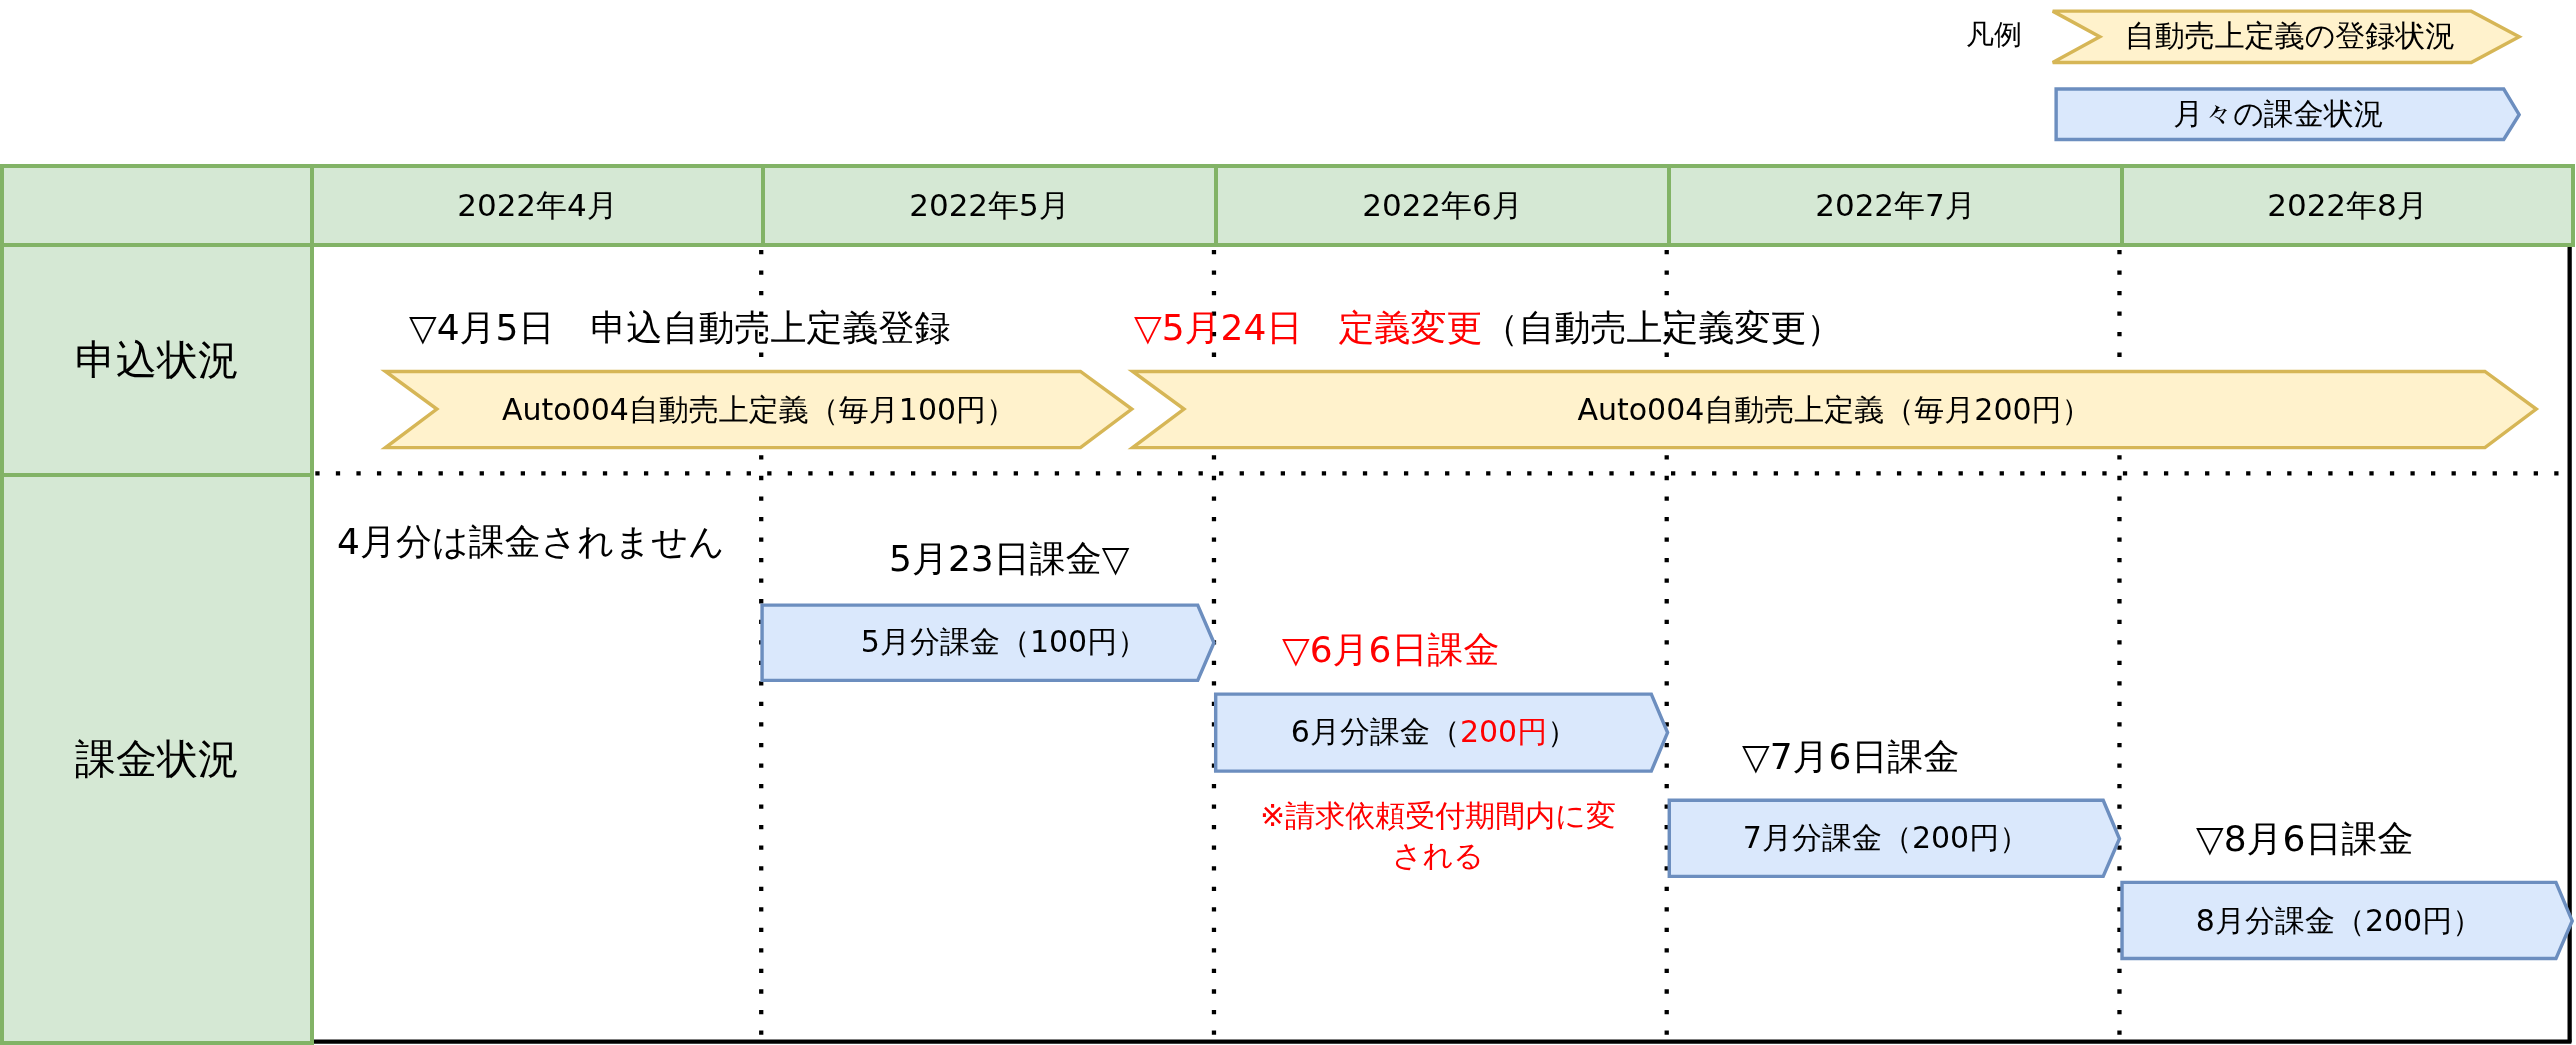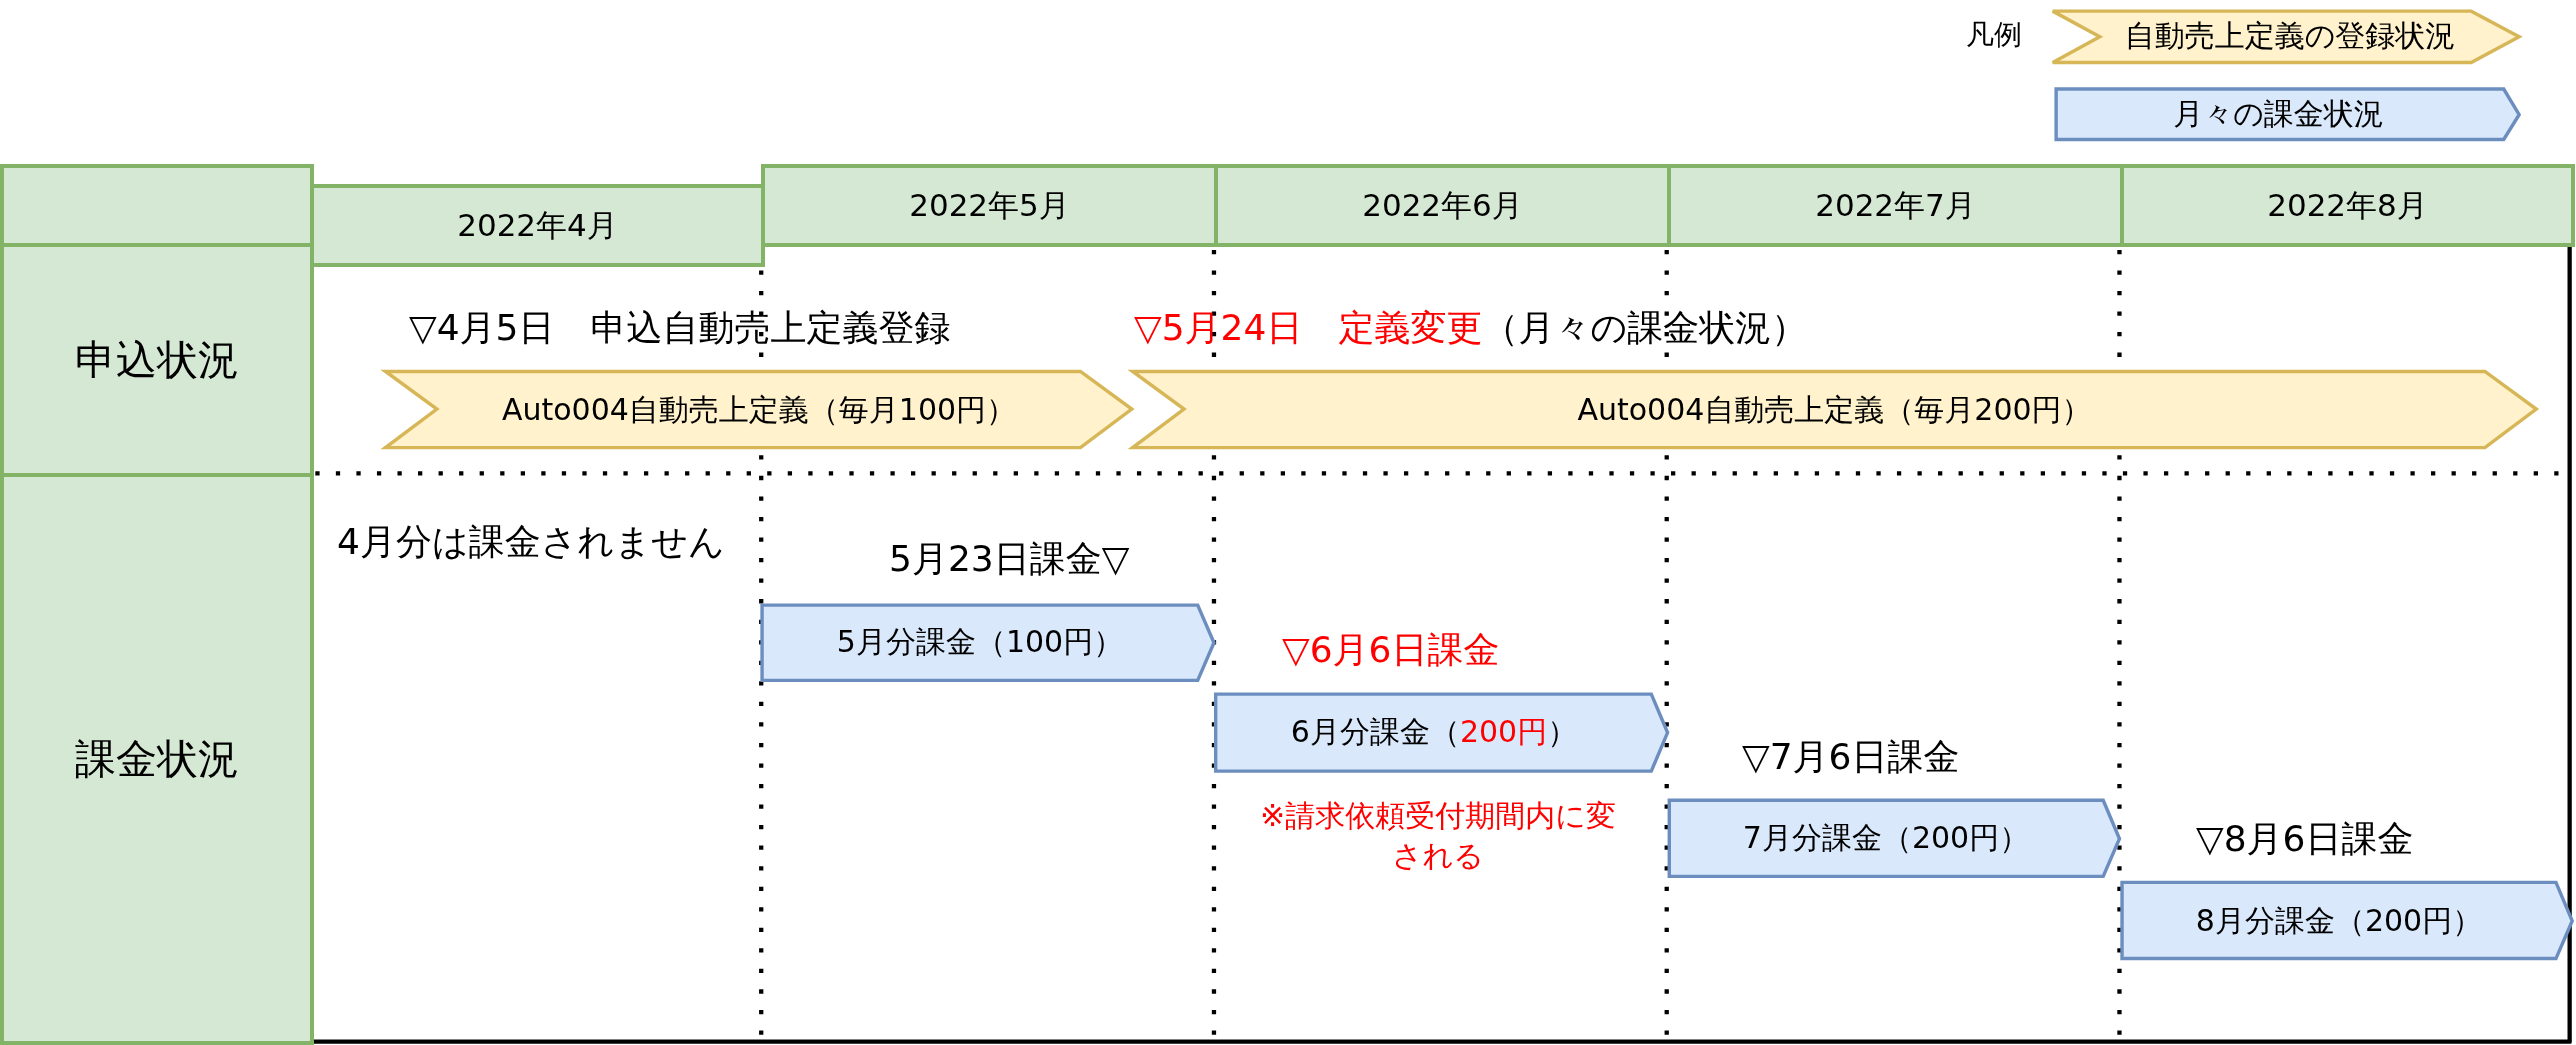--- a/index.html
+++ b/index.html
@@ -42,39 +42,39 @@
   <polygon points="1420,811 1929,811 1948,856 1929,901 1420,901" fill="#dae8fc" stroke="#6c8ebf" stroke-width="4"></polygon>
   <polygon points="1950,935 2457,935 2476,980 2457,1024 1950,1024" fill="#dae8fc" stroke="#6c8ebf" stroke-width="4"></polygon>
   <polygon points="2479,1031 2986,1031 3005,1076 2986,1120 2479,1120" fill="#dae8fc" stroke="#6c8ebf" stroke-width="4"></polygon>
 </svg>
 
 <div class="txt" style="left:1966px; top:21.4px; font-size:28px;">凡例</div>
 <div class="shape-label" style="left:2089px; top:11px; width:402px; height:51px; font-size:30px;">自動売上定義の登録状況</div>
 <div class="shape-label" style="left:2056px; top:89px; width:445px; height:51px; font-size:30px;">月々の課金状況</div>
 
 <div class="cell hdr" style="left:0; top:164px; width:314px; height:83px;"></div>
-<div class="cell hdr" style="left:310px; top:164px; width:455px; height:83px;margin-top:20px;">2022年4月</div>
+<div class="cell hdr" style="left:310px; top:164px; width:455px; height:83px;">2022年4月</div>
 <div class="cell hdr" style="left:761px; top:164px; width:457px; height:83px;">2022年5月</div>
 <div class="cell hdr" style="left:1214px; top:164px; width:457px; height:83px;">2022年6月</div>
 <div class="cell hdr" style="left:1667px; top:164px; width:457px; height:83px;">2022年7月</div>
 <div class="cell hdr" style="left:2120px; top:164px; width:455px; height:83px;">2022年8月</div>
 
 <div class="cell rowlbl" style="left:0; top:243px; width:314px; height:235px;">申込状況</div>
 <div class="cell rowlbl" style="left:0; top:473px; width:314px; height:572px;text-align:right;">課金状況</div>
 
 <div class="txt" style="left:409px; top:310px;">▽4月5日　申込自動売上定義登録</div>
 <div class="txt" style="left:1134px; top:310px;">
-  <span class="red">▽5月24日　定義変更</span><span>（月々の課金状況）</span>
+  <span class="red">▽5月24日　定義変更</span><span>（自動売上定義変更）</span>
 </div>
 <div class="shape-label" style="left:437px; top:372px; width:644px; height:76px;">Auto004自動売上定義（毎月100円）</div>
 <div class="shape-label" style="left:1184px; top:372px; width:1301px; height:76px;">Auto004自動売上定義（毎月200円）</div>
 
 <div class="txt" style="left:337px; top:524px;">4月分は課金されません</div>
 <div class="txt" style="left:889px; top:541px;">5月23日課金▽</div>
-<div class="shape-label" style="left:762px; top:605px; width:436px; height:75px;">5月分課金（100円）</div>
+<div class="shape-label" style="left:762px; top:605px; width:436px; height:75px;padding-left:24px;">5月分課金（100円）</div>
 
 <div class="txt red" style="left:1282px; top:632px;">▽6月6日課金</div>
 <div class="shape-label" style="left:1216px; top:694px; width:436px; height:77px;">
   <span>6月分課金（</span>
     <span class="red">200円</span>
     <span>）</span>
 </div>
 <div class="note" style="left:1224px; top:796px; width:428px;">
   <div>※請求依頼受付期間内に変</div>
   <div>される</div>

